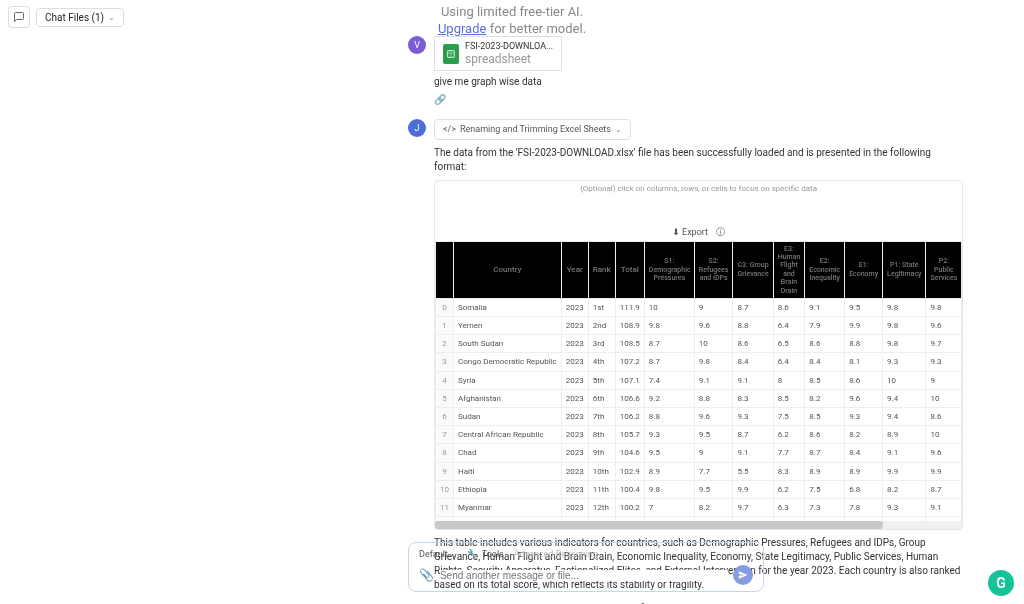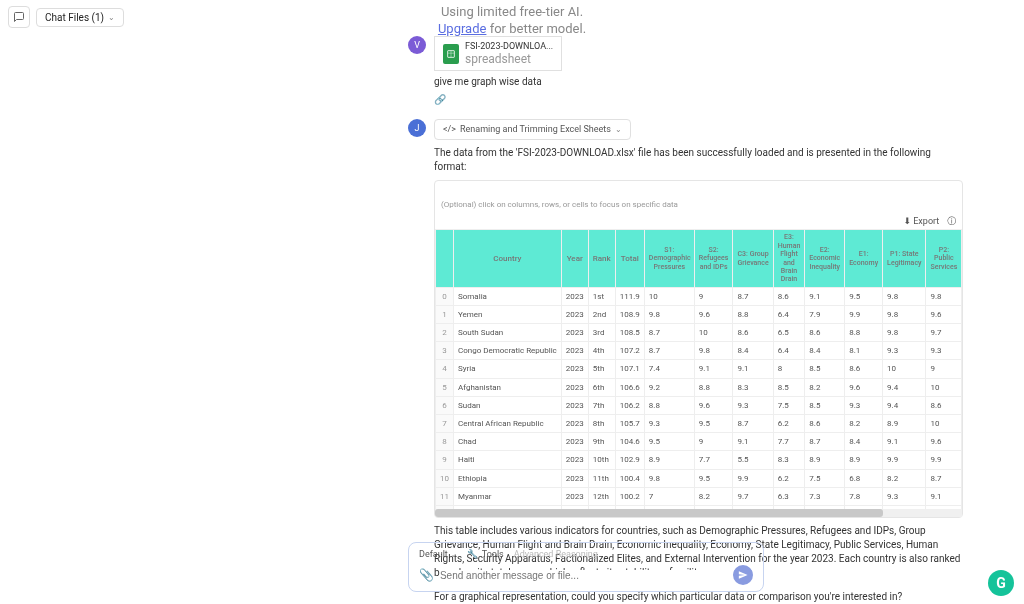--- a/index.html
+++ b/index.html
@@ -15,27 +15,27 @@
 .av-v { background: #7b5bd6; }
 .av-j { background: #4a6fd6; }
 .msg-content { flex: 1; font-size: 10px; line-height: 1.4; color: #333; }
 .file-chip { border: 1px solid #e0e0e0; border-radius: 0; padding: 4px 8px; display: inline-flex; align-items: center; gap: 6px; margin-bottom: 4px; }
 .file-icon { width: 16px; height: 20px; background: #2a9d4e; border-radius: 2px; display: flex; align-items: center; justify-content: center; }
 .file-info { font-size: 9px; line-height: 1.2; }
 .file-name { color: #333; }
 .file-type { color: #999; font-size: 12px; }
 .code-chip { border: 1px solid #e0e0e0; border-radius: 4px; padding: 3px 8px; display: inline-flex; align-items: center; gap: 4px; font-size: 9px; color: #555; cursor: pointer; margin-bottom: 6px; }
 .table-wrap { border: 1px solid #e5e5e5; border-radius: 4px; margin: 6px 0; }
-.table-toolbar { display: flex; justify-content: space-between; align-items: center; padding: 2px 6px; font-size: 8px; color: #999; }
+.table-toolbar { display: flex; justify-content: space-between; align-items: center; padding: 2px 6px; font-size: 8px; color: #999; flex-direction: column; }
 .table-actions { display: flex; gap: 8px; align-items: center; font-size: 9px; color: #555; }
 .table-actions span { cursor: pointer; margin-top: 32px; }
 .table-scroll { overflow-x: auto; max-height: 280px; position: relative; }
 table { border-collapse: collapse; font-size: 8px; width: 100%; }
 th, td { border: 1px solid #eee; padding: 3px 4px; text-align: left; color: #555; white-space: nowrap; }
-th { background: #5eead4; font-weight: 500; color: #777; text-align: center; vertical-align: middle; line-height: 1.2; }
+th { background: #000000; font-weight: 500; color: #777; text-align: center; vertical-align: middle; line-height: 1.2; }
 th.multi { white-space: normal; max-width: 50px; font-size: 7px; }
 td.idx { background: #fafafa; text-align: center; color: #999; }
 .input-bar { position: absolute; bottom: 12px; left: 408px; width: 356px; border: 1px solid #c7d4f0; border-radius: 8px; padding: 4px; }
 .input-tabs { display: flex; gap: 10px; align-items: center; padding: 2px 6px 4px; font-size: 9px; }
 .input-tabs .tab { color: #555; cursor: pointer; display: flex; align-items: center; gap: 3px; }
 .input-tabs .disabled { color: #bbb; }
 .input-row { display: flex; align-items: center; gap: 6px; padding: 2px 6px; }
 .input-field { flex: 1; border: none; outline: none; font-size: 10px; color: #888; }
 .send-btn { width: 20px; height: 20px; border-radius: 50%; background: #899be0; display: flex; align-items: center; justify-content: center; cursor: pointer; }
 .grammarly { position: absolute; bottom: 8px; right: 10px; width: 26px; height: 26px; border-radius: 50%; background: #15c39a; display: flex; align-items: center; justify-content: center; color: #fff; font-weight: bold; font-size: 14px; }

